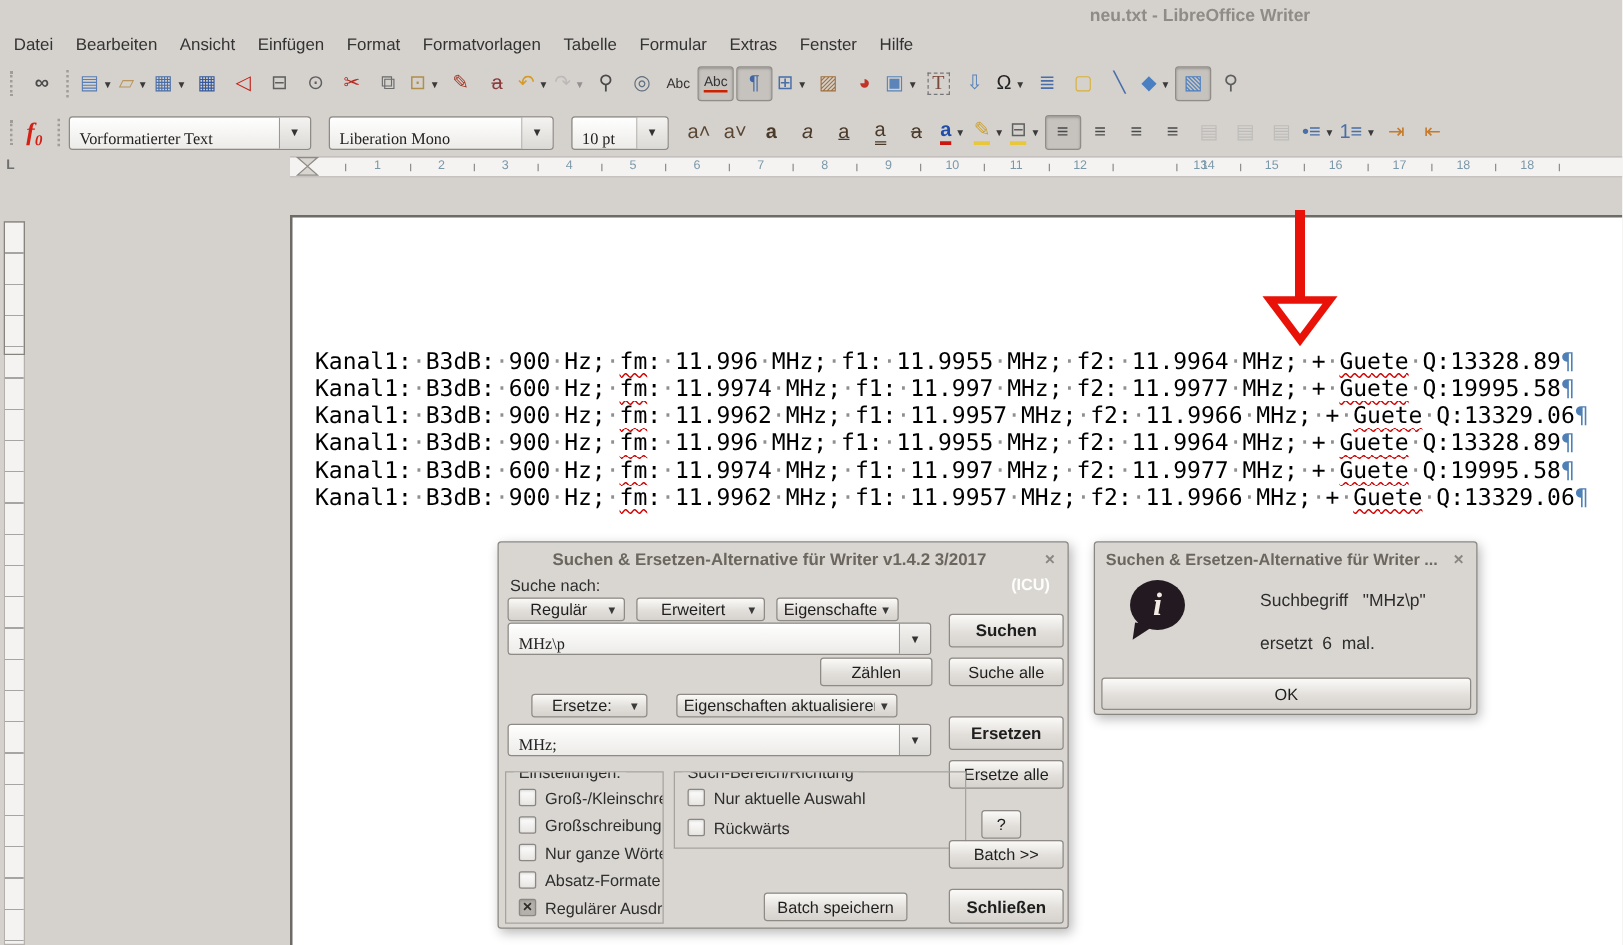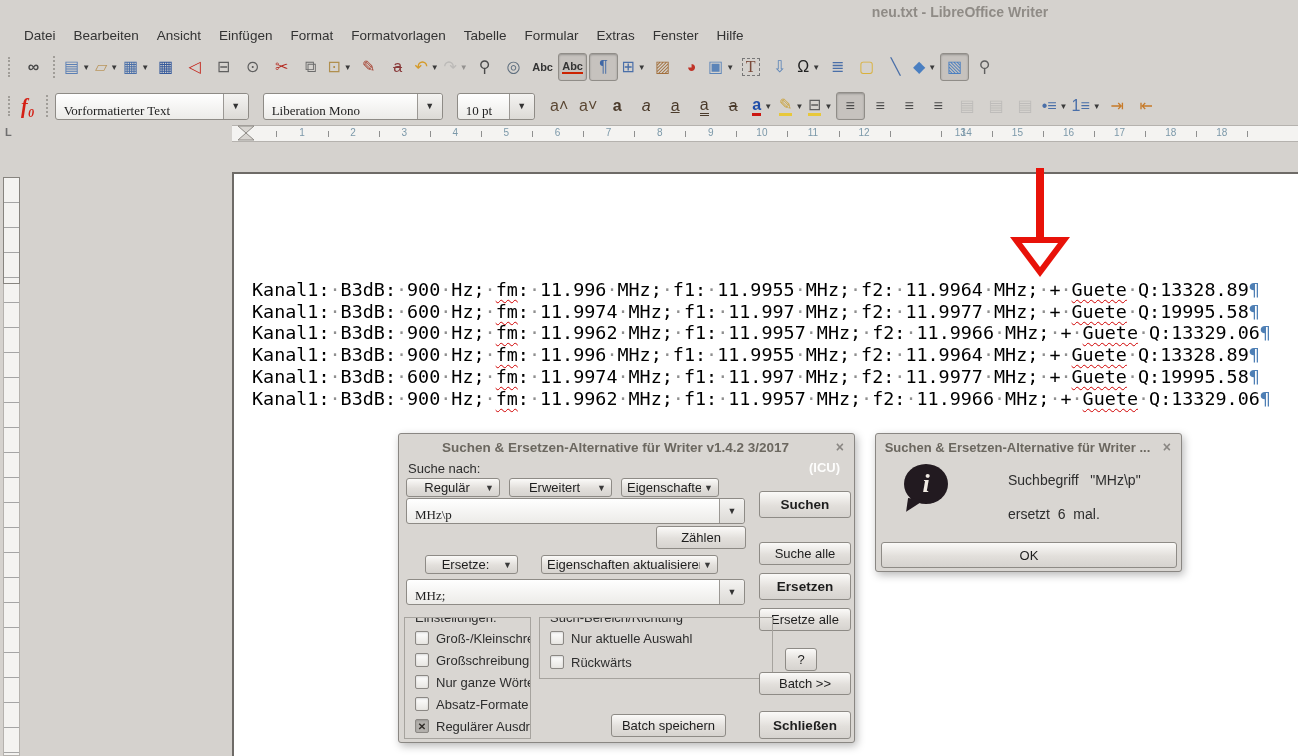--- a/index.html
+++ b/index.html
@@ -5,31 +5,31 @@
   html,body{margin:0;padding:0;}
   #app{position:relative;width:1298px;height:756px;background:#d5d2ce;overflow:hidden;
        font-family:"Liberation Sans",sans-serif;-webkit-font-smoothing:antialiased;}
   .dots{background-image:radial-gradient(rgba(110,105,95,.15) 1px,transparent 1.3px);background-size:7px 7px;}
 
   
   #titlebar{position:absolute;top:0;left:0;right:0;height:24px;}
   #window-title{position:absolute;left:800px;width:320px;top:4px;text-align:center;
                 font-size:14px;font-weight:bold;color:#8f8b86;}
   #menubar{position:absolute;top:24px;left:0;right:0;height:23px;display:flex;align-items:center;
-           padding-left:15px;font-size:13.5px;color:#333;}
+           padding-left:2px;font-size:13.5px;color:#333;}
   .mi{padding:2px 9px;white-space:nowrap;}
 
   #tb1{position:absolute;top:47px;left:0;right:0;height:40px;display:flex;align-items:center;padding-left:3px;overflow:hidden;}
   #tb2{position:absolute;top:87px;left:0;right:0;height:38px;display:flex;align-items:center;padding-left:3px;overflow:hidden;}
   .tool{position:relative;height:26px;min-width:25px;display:flex;align-items:center;justify-content:center;
         font-size:16px;border-radius:3px;margin:0 1px;padding:0 1px;}
   .tool .g{line-height:1;}
   .tool.pressed{background:#c6c2be;border:1px solid #908d88;box-shadow:inset 0 1px 2px rgba(0,0,0,.25);}
   .tool.disabled{opacity:.42;}
-  .g-small{font-size:11px;font-weight:bold;}
+  .g-small{font-size:11px;font-weight:normal;}
   .boxed .g{border:1px dashed #777;padding:0 3px;font-family:"Liberation Serif",serif;}
   .b{font-weight:bold;} .i{font-style:italic;} .u{text-decoration:underline;}
   .uu{border-bottom:3px double #4a3a2a;} .st{text-decoration:line-through;}
   .fc{border-bottom:3px solid #cc1711;font-weight:bold;}
   .hl{border-bottom:3px solid #e8c83a;}
   .dd{font-size:8px;color:#3a3a3a;margin-left:3px;}
   .handle{width:4px;height:20px;border-left:2px dotted #a09d98;margin:0 5px;}
   .sepv{width:2px;height:22px;border-left:2px dotted #a09d98;margin:0 5px;}
   #altsearch-launcher{font-family:"Liberation Serif",serif;font-style:italic;font-weight:bold;
         font-size:20px;color:#d42015;margin:0 6px 0 2px;}
@@ -417,21 +417,21 @@
 
     <div class="combo" style="position:absolute;left:7px;top:64px;width:337px;height:24px;">
       <span class="val">MHz\p</span>
       <span class="cbtn">
           <span>▼</span>
         </span>
     </div>
     <div class="btn bold" style="left:360px;top:57px;width:90px;height:25px;">Suchen</div>
 
     <div class="btn" style="left:257px;top:92px;width:88px;height:21px;">Zählen</div>
-    <div class="btn" style="left:360px;top:108px;width:90px;height:21px;">Suche alle</div>
+    <div class="btn" style="left:360px;top:92px;width:90px;height:21px;">Suche alle</div>
 
     <div class="btn mini" style="left:7px;top:121px;width:93px;height:19px;margin-left:19px;">
       <span class="mlbl">Ersetze:</span>
         <span class="caret">▼</span>
     </div>
     <div class="btn mini" style="left:142px;top:121px;width:177px;height:19px;">
       <span class="mlbl">Eigenschaften aktualisieren</span>
         <span class="caret">▼</span>
     </div>
 

